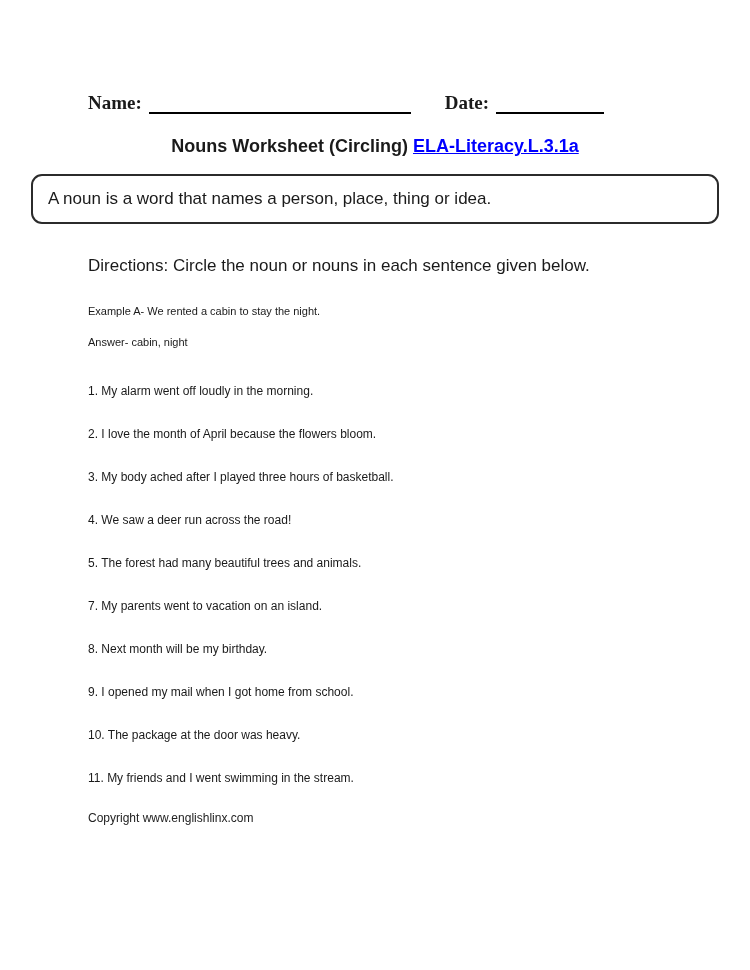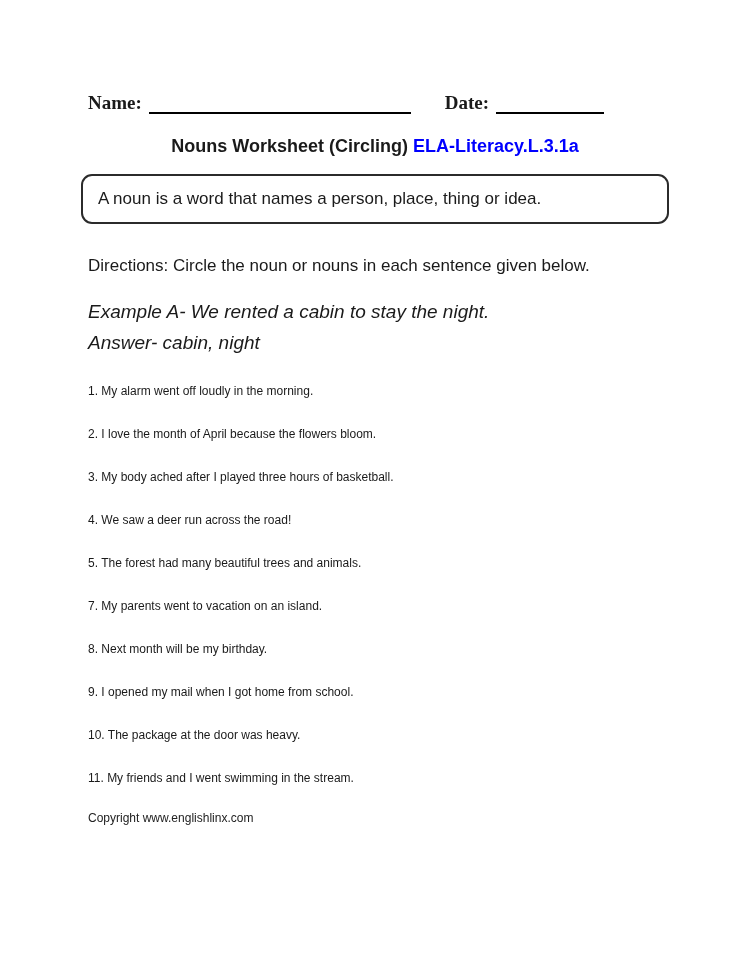--- a/index.html
+++ b/index.html
@@ -35,48 +35,48 @@
 
   
   .title-row {
     text-align: center;
     margin-top: 22px;
     font-size: 18px;
     font-weight: bold;
   }
   .standard-link {
     color: #0000ff;
+    text-decoration: underline;
     cursor: pointer;
     font-weight: bold;
     text-align: right;
   }
 
   
   .definition-box {
-    width: 588px;
+    width: 688px;
     margin: 17px auto 0 auto;
     border: 2px solid #2b2b2b;
     border-radius: 11px;
     padding: 13px 15px;
     font-size: 17px;
     background: #ffffff;
   }
 
   
   .content { margin: 8px 88px; }
   .directions {
     margin-top: 26px;
     font-size: 17px;
     line-height: 31px;
     max-width: 556px;
   }
   .example-block { margin-top: 15px; }
   .example-line {
-    font-style: italic;
-    font-size: 19px;
+    font-size: 11px;
     line-height: 31px;
   }
   .sentences { margin-top: 23px; }
   .sentence {
     font-size: 12px;
     line-height: 20px;
     margin-bottom: 23px;
   }
   .copyright {
     text-align: left;

